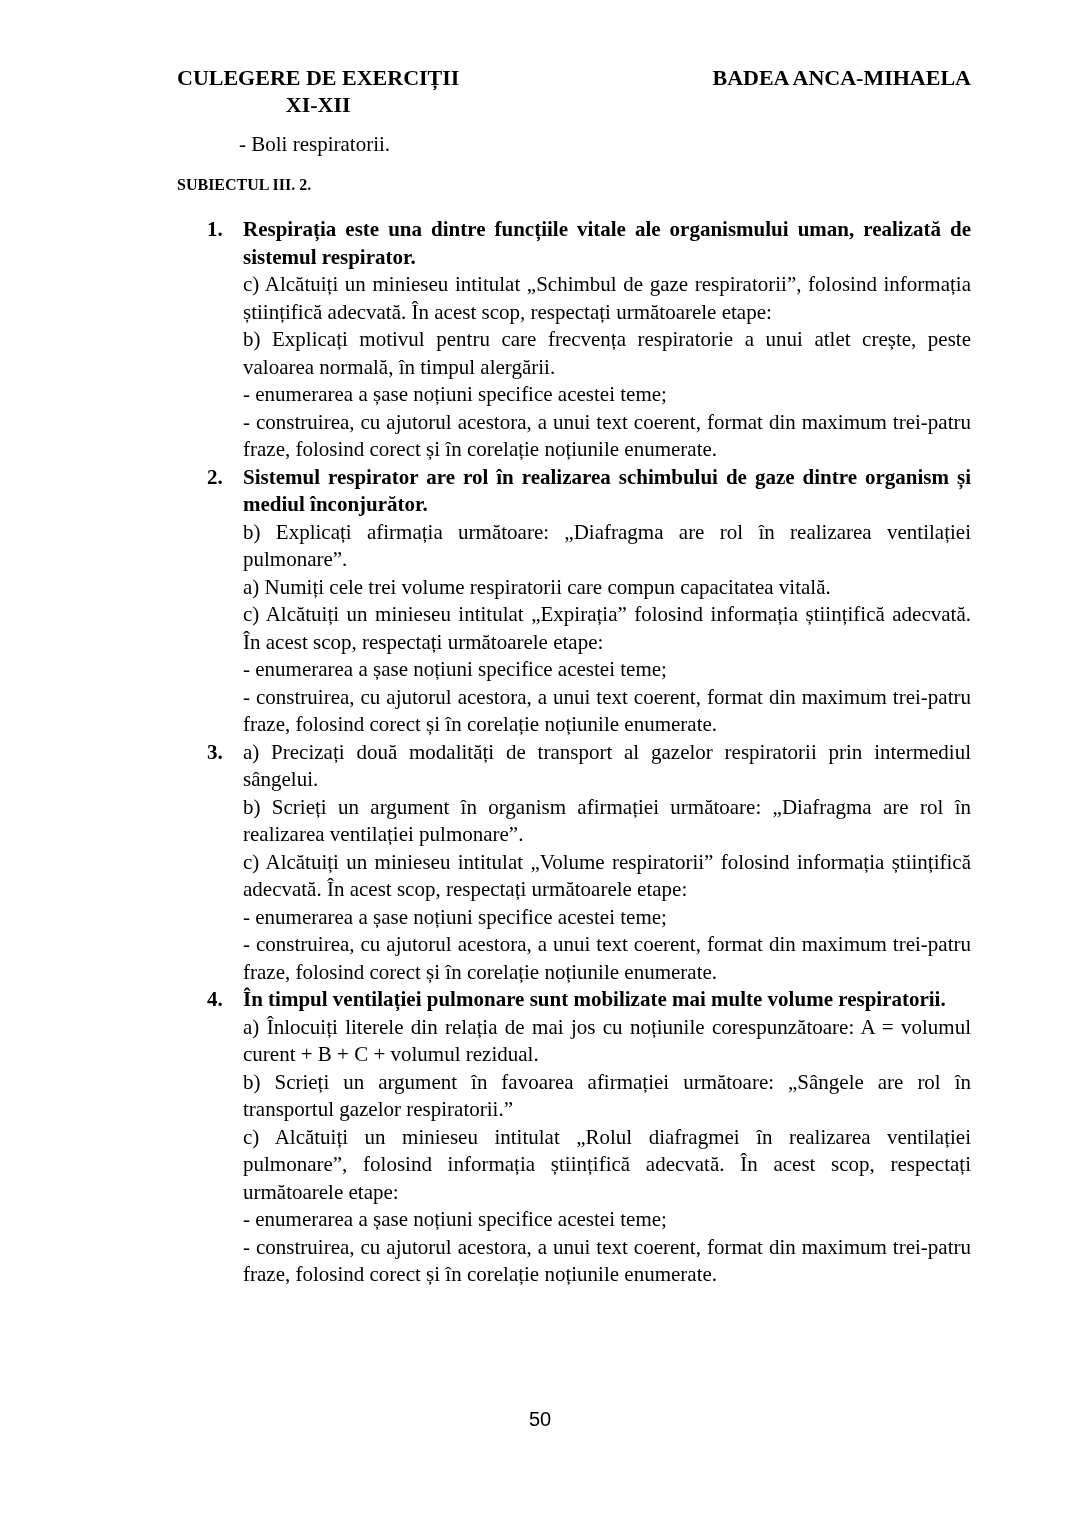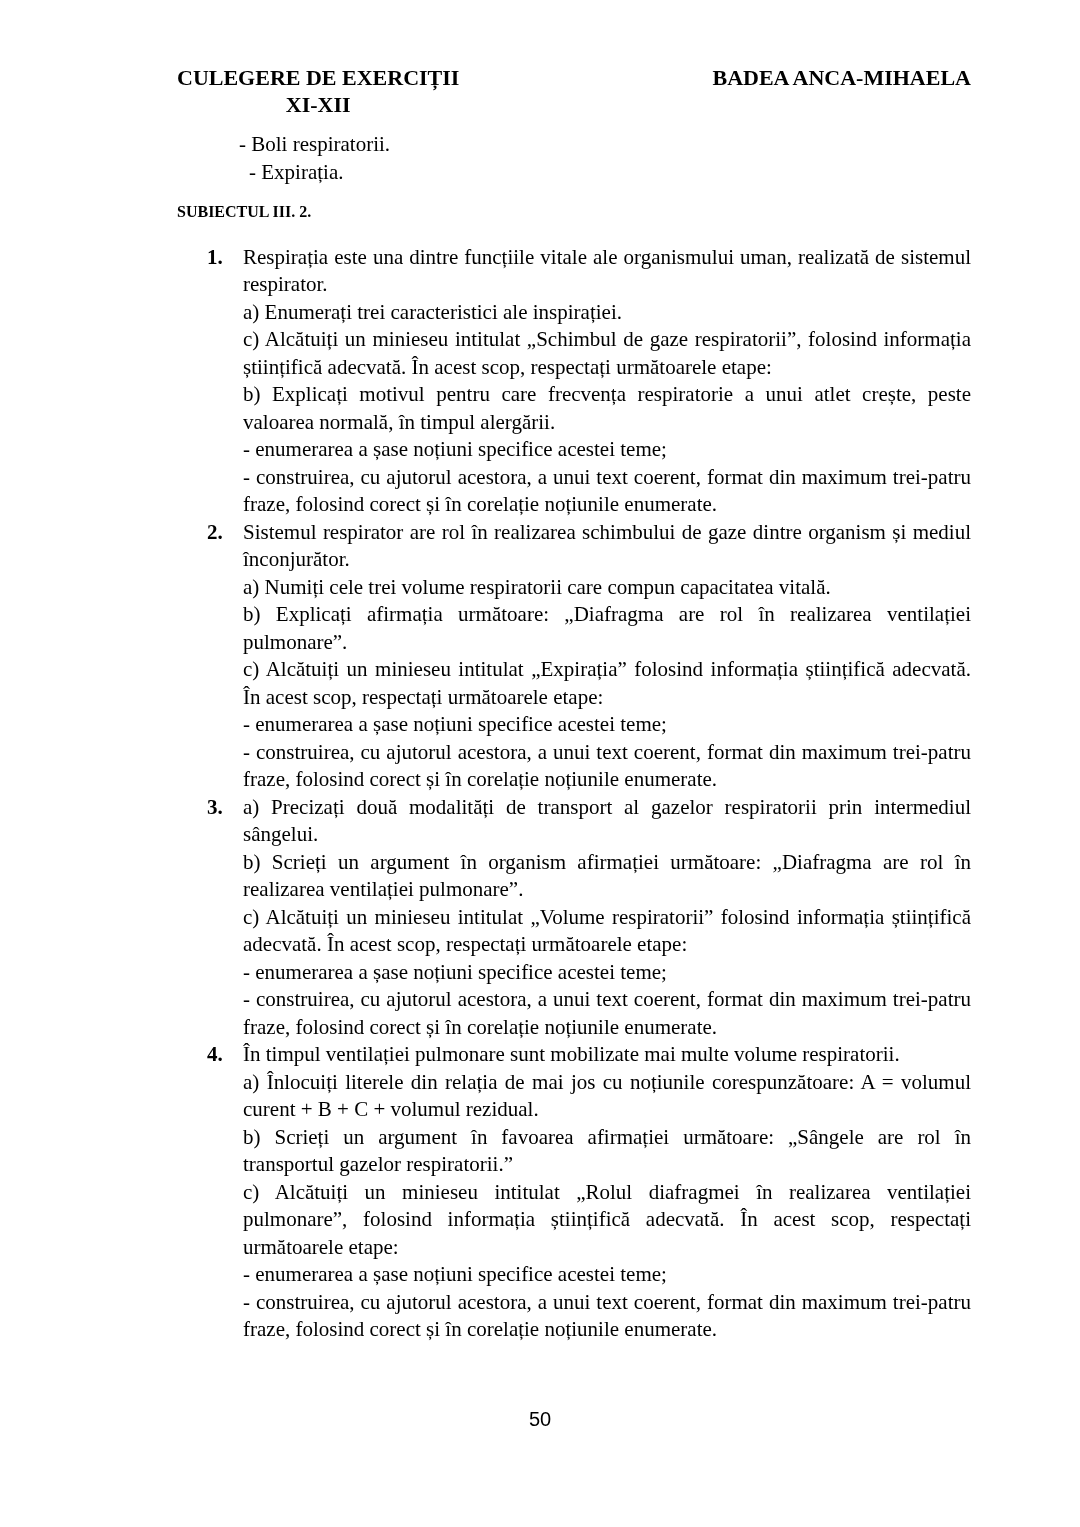--- a/index.html
+++ b/index.html
@@ -38,21 +38,21 @@
   }
   .exercises { margin-top: 18px; }
   .exercise { position: relative; padding-left: 66px; }
   .exercise-number {
     position: absolute;
     left: 30px;
     top: 0;
     font-weight: bold;
   }
   .exercise p { text-align: justify; }
-  .exercise .lead { font-weight: normal; }
+  .exercise .lead { font-weight: bold; }
   .page-number {
     position: absolute;
     top: 1406px;
     left: 0;
     right: 0;
     text-align: center;
     font-family: "Liberation Sans", sans-serif;
     font-size: 20px;
   }
 </style>
@@ -64,42 +64,40 @@
   <div class="header">
     <div class="header-left">
       <div class="header-title">CULEGERE DE EXERCIȚII</div>
       <div class="header-subtitle">XI-XII</div>
     </div>
     <div class="header-author">BADEA ANCA-MIHAELA</div>
   </div>
 
   <div class="intro">
     <div class="intro-line-1">- Boli respiratorii.</div>
-    <div class="intro-line-2">- Expirația.</div>
   </div>
 
   <div class="section-title">SUBIECTUL III. 2.</div>
 
   <div class="exercises">
 
     <div class="exercise">
       <span class="exercise-number">1.</span>
       <p class="lead">Respirația este una dintre funcțiile vitale ale organismului uman, realizată de sistemul respirator.</p>
-      <p>a) Enumerați trei caracteristici ale inspirației.</p>
       <p>c) Alcătuiți un minieseu intitulat „Schimbul de gaze respiratorii”, folosind informația științifică adecvată. În acest scop, respectați următoarele etape:</p>
       <p>b) Explicați motivul pentru care frecvența respiratorie a unui atlet crește, peste valoarea normală, în timpul alergării.</p>
       <p>- enumerarea a șase noțiuni specifice acestei teme;</p>
       <p>- construirea, cu ajutorul acestora, a unui text coerent, format din maximum trei-patru fraze, folosind corect și în corelație noțiunile enumerate.</p>
     </div>
 
     <div class="exercise">
       <span class="exercise-number">2.</span>
       <p class="lead">Sistemul respirator are rol în realizarea schimbului de gaze dintre organism și mediul înconjurător.</p>
+      <p>b) Explicați afirmația următoare: „Diafragma are rol în realizarea ventilației pulmonare”.</p>
       <p>a) Numiți cele trei volume respiratorii care compun capacitatea vitală.</p>
-      <p>b) Explicați afirmația următoare: „Diafragma are rol în realizarea ventilației pulmonare”.</p>
       <p>c) Alcătuiți un minieseu intitulat „Expirația” folosind informația științifică adecvată. În acest scop, respectați următoarele etape:</p>
       <p>- enumerarea a șase noțiuni specifice acestei teme;</p>
       <p>- construirea, cu ajutorul acestora, a unui text coerent, format din maximum trei-patru fraze, folosind corect și în corelație noțiunile enumerate.</p>
     </div>
 
     <div class="exercise">
       <span class="exercise-number">3.</span>
       <p>a) Precizați două modalități de transport al gazelor respiratorii prin intermediul sângelui.</p>
       <p>b) Scrieți un argument în organism afirmației următoare: „Diafragma are rol în realizarea ventilației pulmonare”.</p>
       <p>c) Alcătuiți un minieseu intitulat „Volume respiratorii” folosind informația științifică adecvată. În acest scop, respectați următoarele etape:</p>

